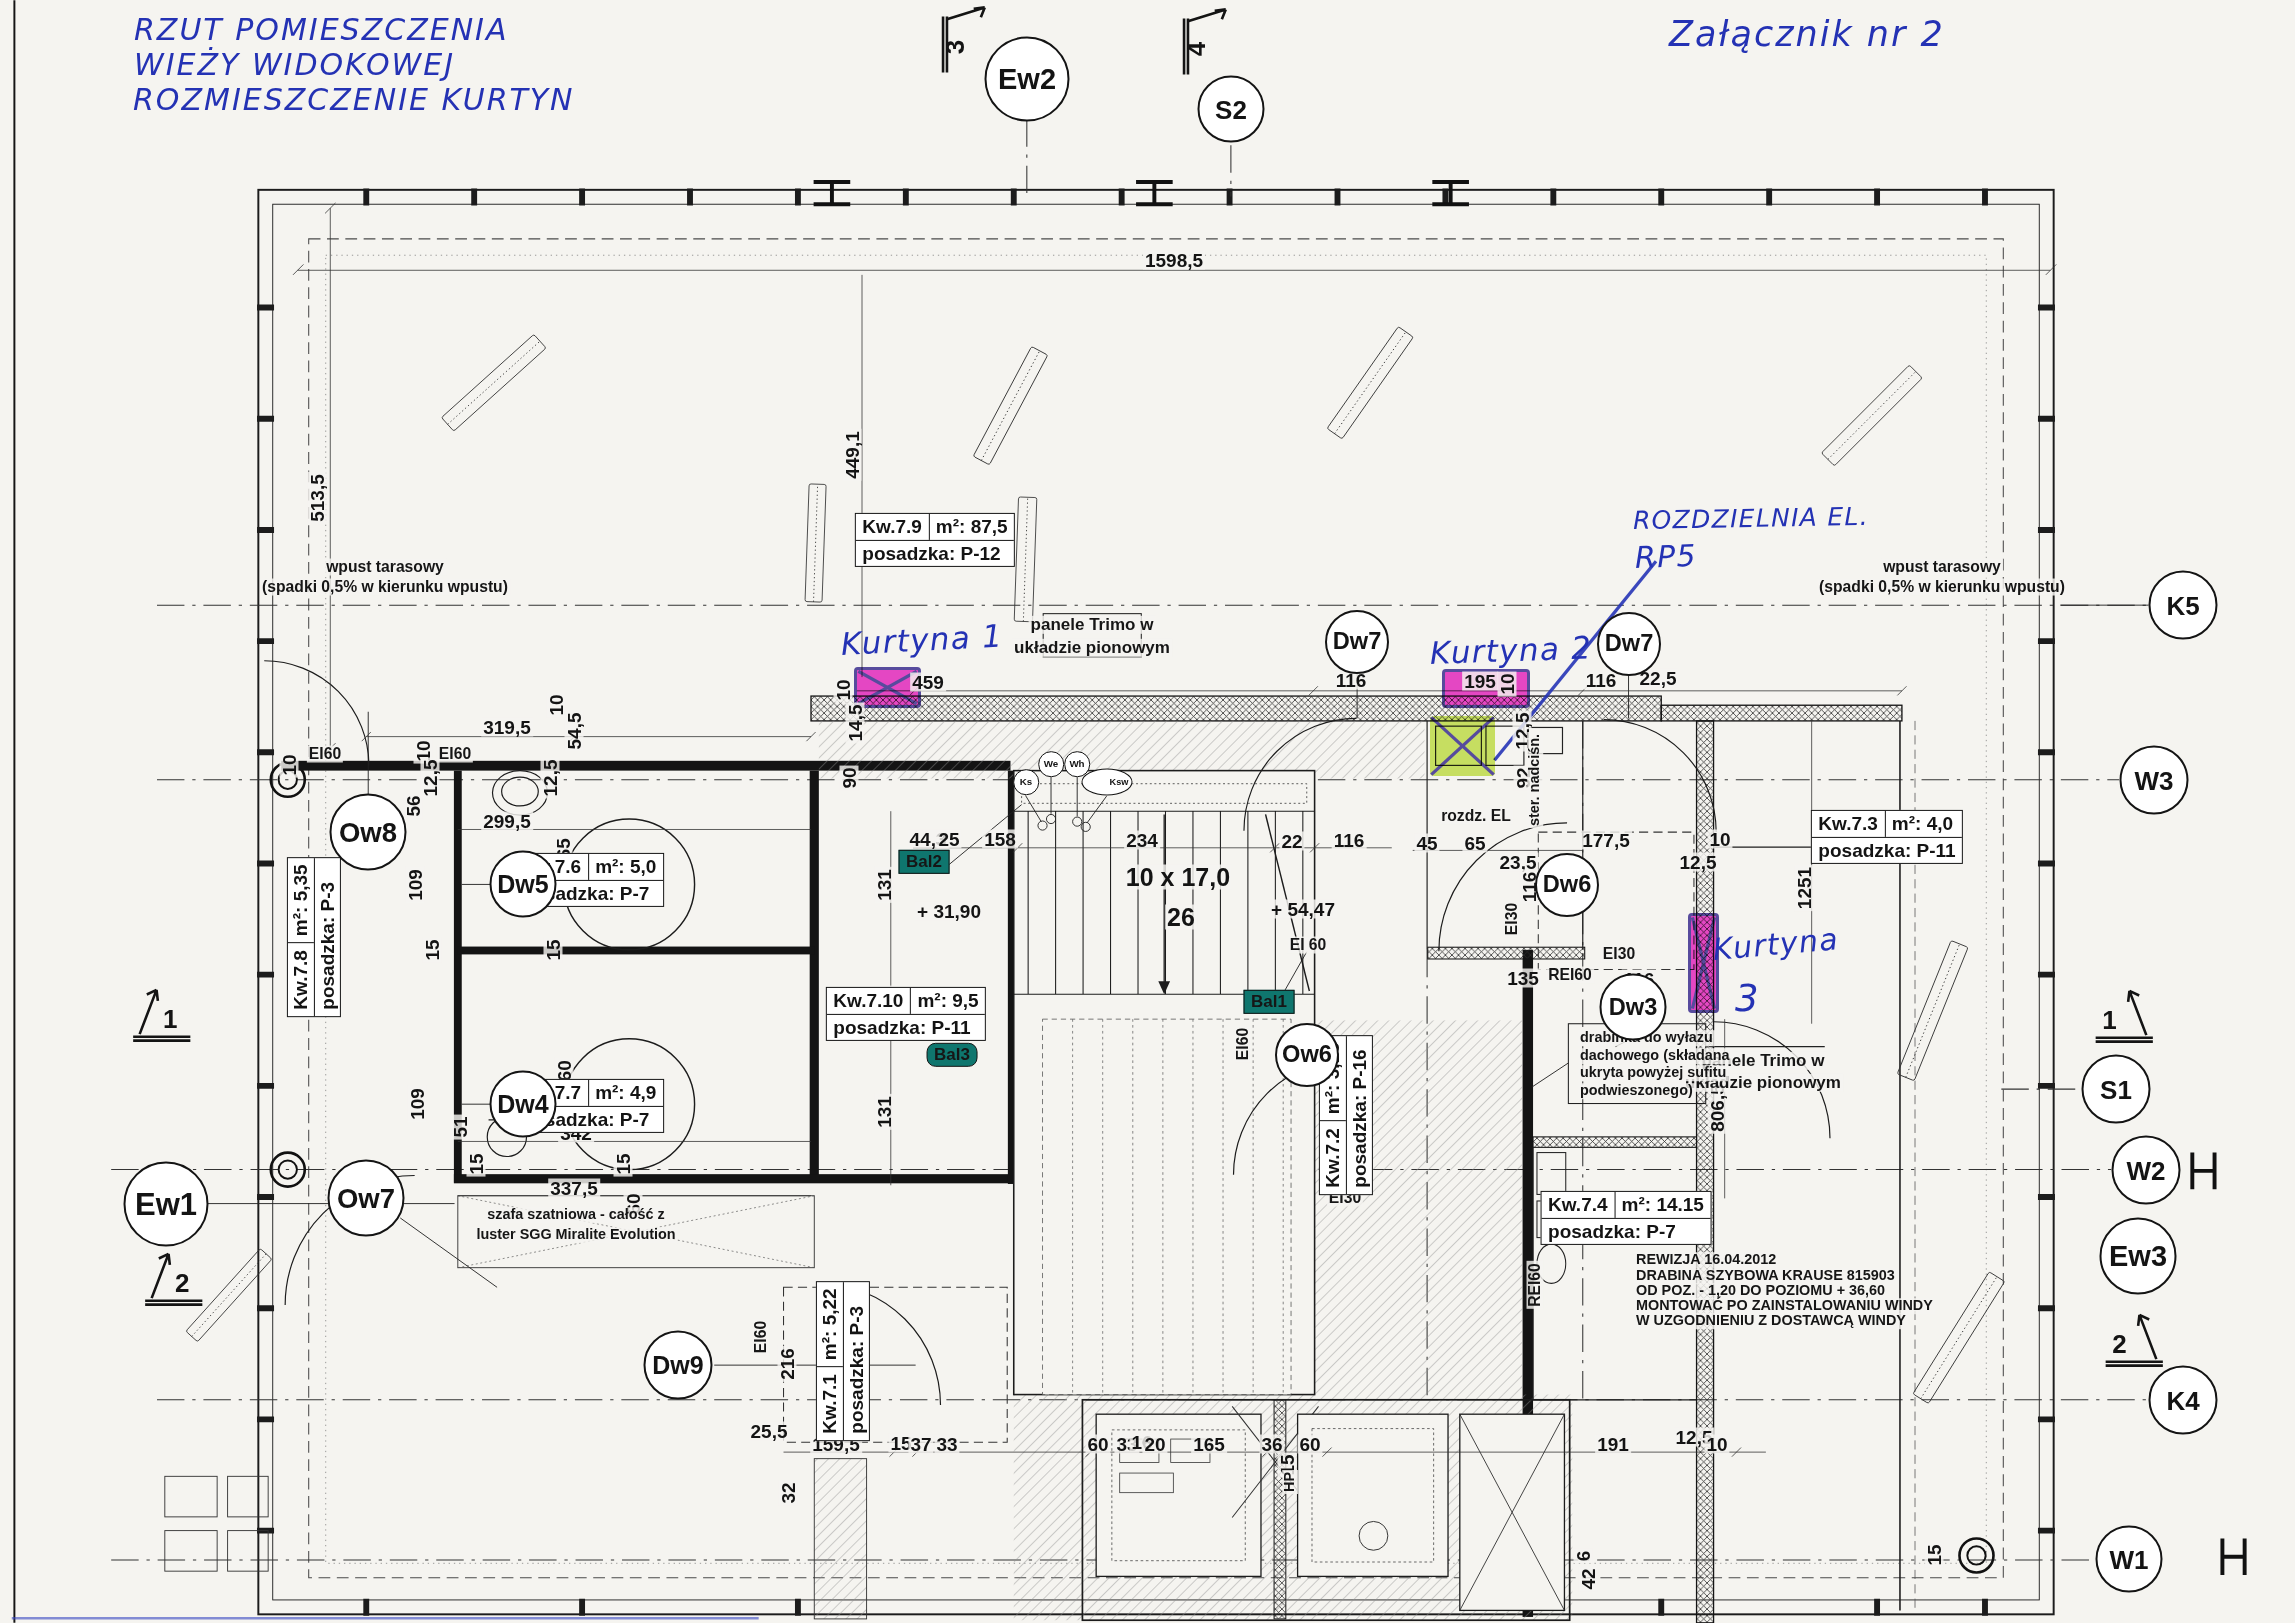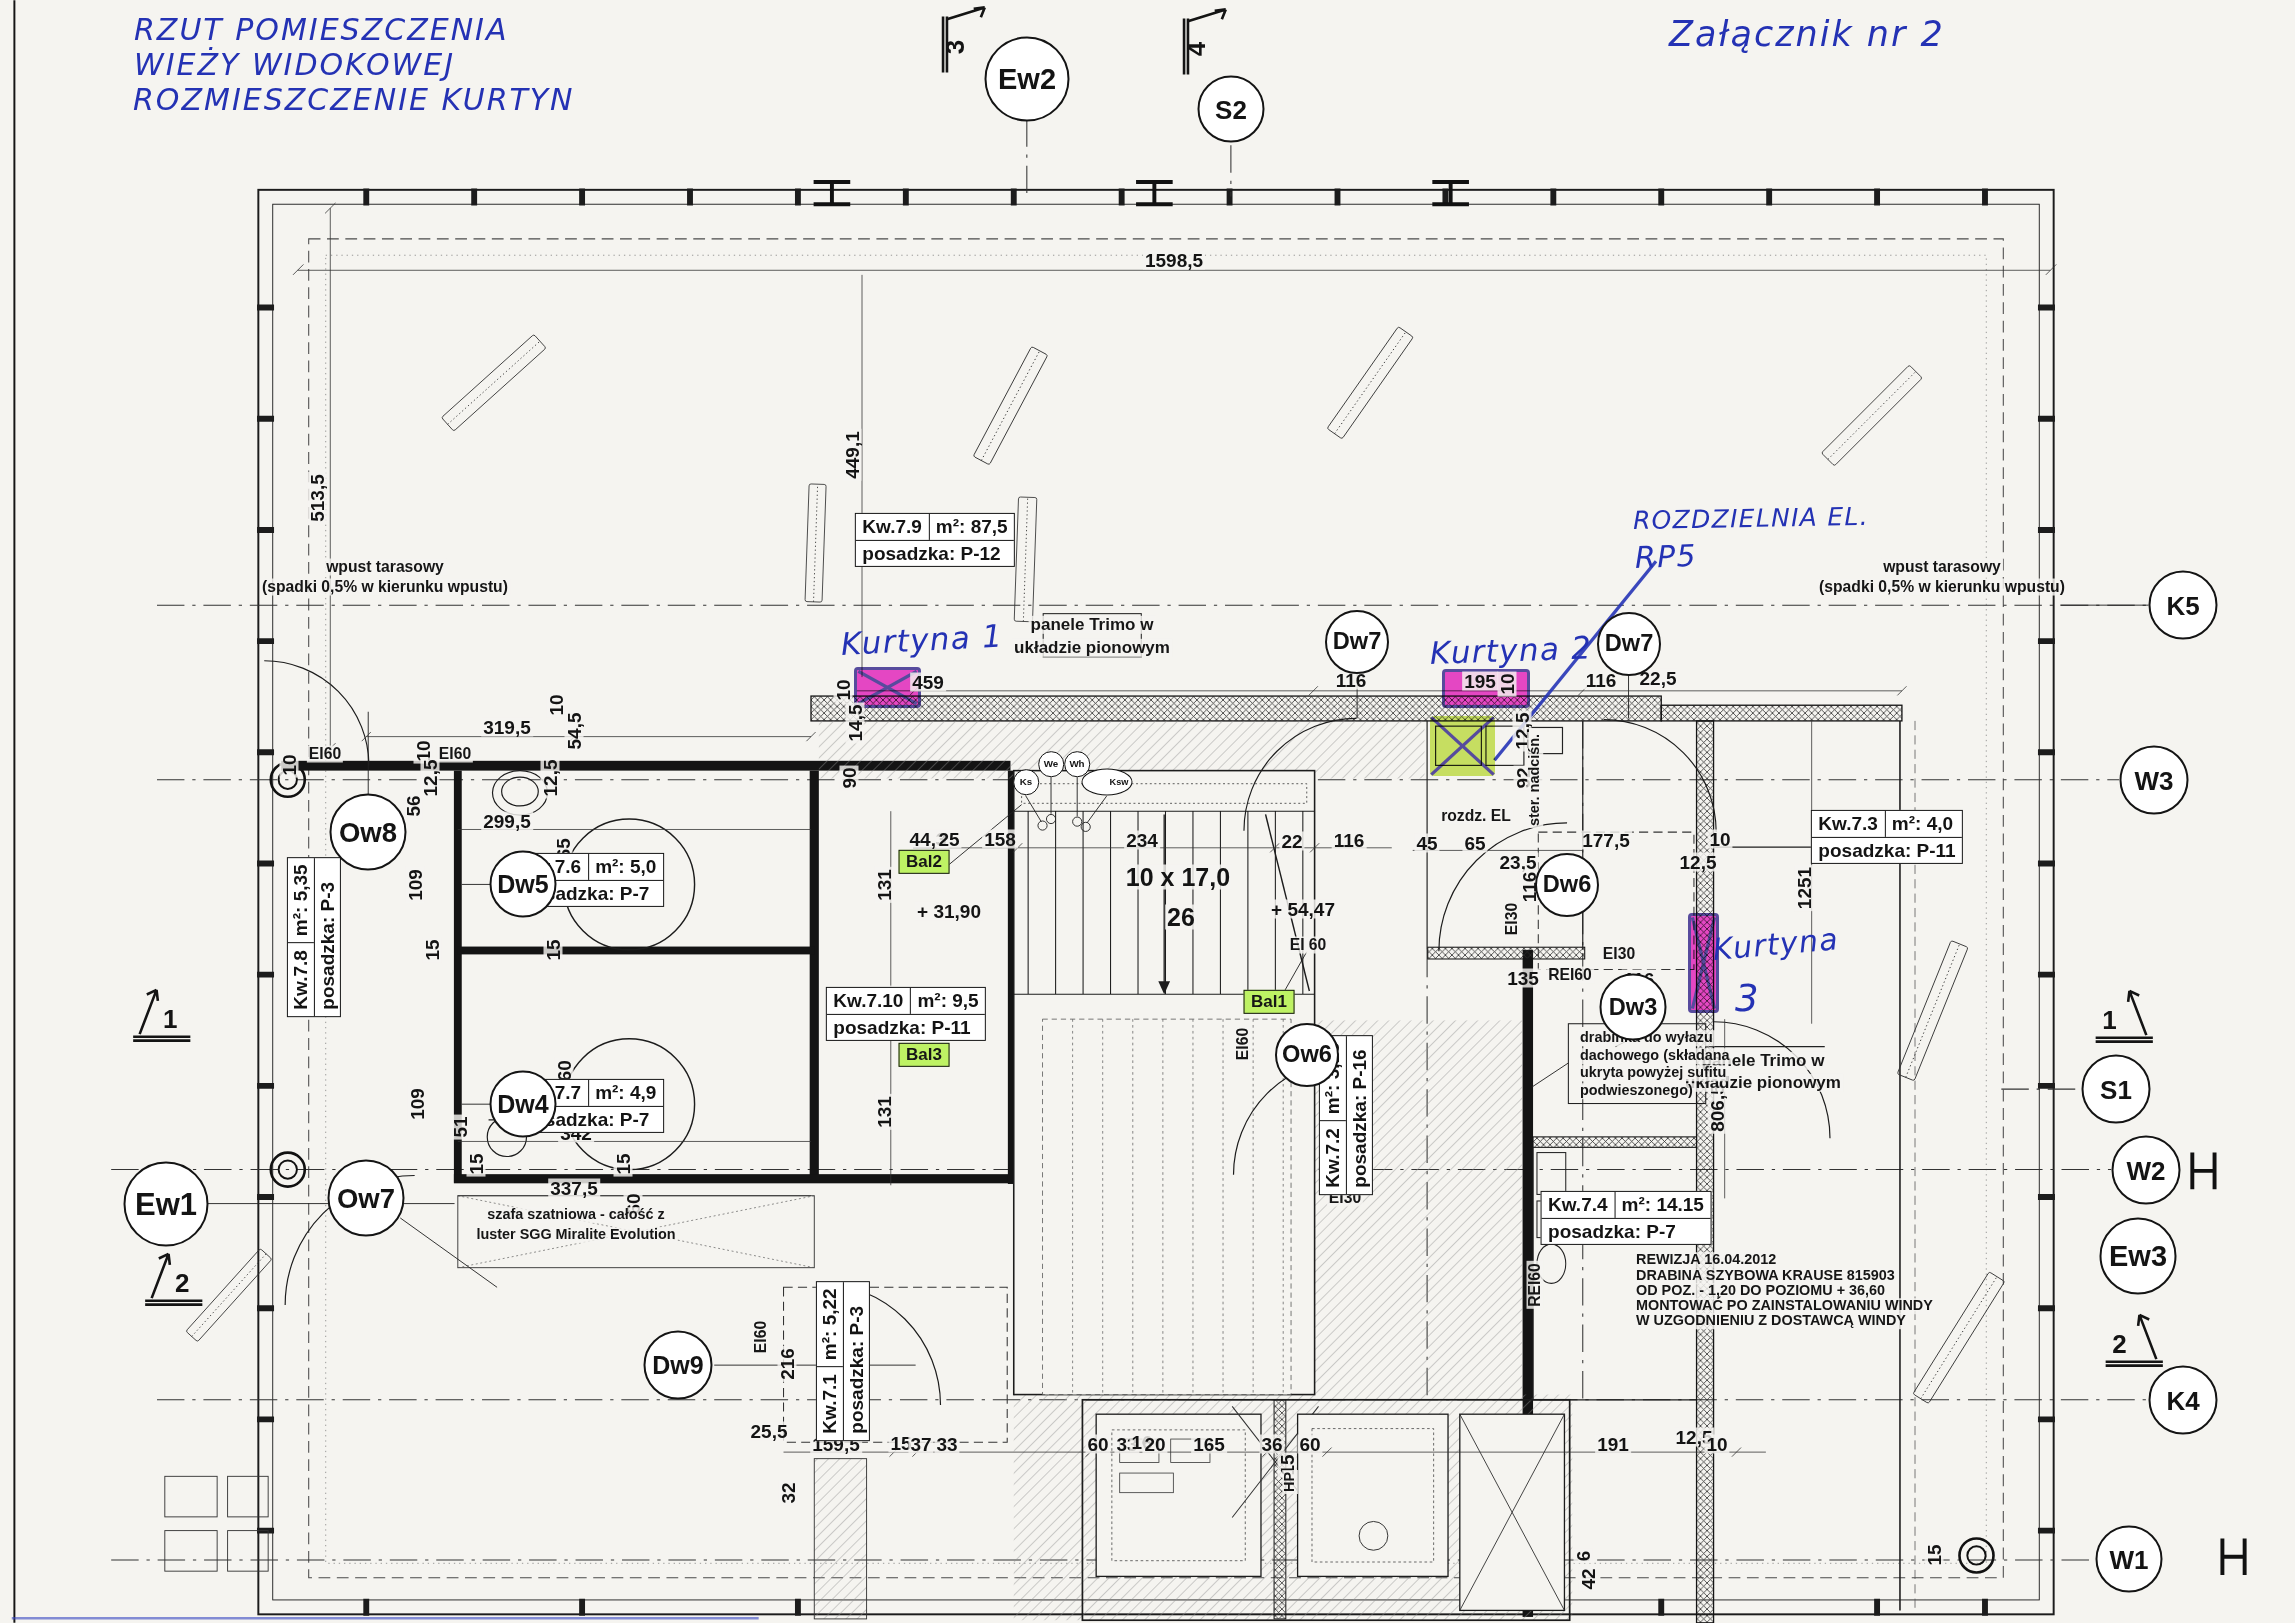--- a/index.html
+++ b/index.html
@@ -10,21 +10,21 @@
   
   .dim{position:absolute;transform:translate(-50%,-50%);font-weight:700;font-size:19px;color:#141414;
        white-space:nowrap;background:rgba(245,244,240,.82);padding:0 2px;line-height:1;}
   .dim.vert{transform:translate(-50%,-50%) rotate(-90deg);}
   
   .ann{position:absolute;transform:translate(-50%,-50%);font-size:15.7px;color:#161616;white-space:nowrap;
        background:rgba(245,244,240,.82);padding:0 2px;line-height:1.08;}
   .ann.b{font-weight:700;}
   .ann.vert{transform:translate(-50%,-50%) rotate(-90deg);}
   .ann.al-l{transform:translate(0,-50%);}
-  .ann.box{border:1.6px solid #141414;background:#bef264;padding:2px 6.5px;}
+  .ann.box{border:1.6px solid #141414;background:#0f766e;padding:2px 6.5px;}
   
   .room{position:absolute;transform:translate(-50%,-50%);border:1.6px solid #141414;background:#fff;
         font-size:19px;font-weight:700;color:#141414;white-space:nowrap;line-height:1;}
   .room.vert{transform:translate(-50%,-50%) rotate(-90deg);}
   .room .r1{display:flex;border-bottom:1.6px solid #141414;}
   .room .rname{padding:3.3px 6.5px;border-right:1.6px solid #141414;}
   .room .rarea{padding:3.3px 6.5px;}
   .room .rfloor{display:block;padding:3.3px 6.5px;}
   
   .bubble{position:absolute;transform:translate(-50%,-50%);border:2.3px solid #141414;border-radius:50%;
@@ -410,21 +410,21 @@
       <span class="ann b" style="left: 1345px; top: 1198px;">EI30</span>
       <span class="ann b" style="left: 1570px; top: 975px;">REI60</span>
       <span class="ann b vert" style="left: 1535px; top: 1285px;">REI60</span>
       <span class="ann b vert" style="left: 1685px; top: 1222px;">EI60</span>
       <span class="ann b vert" style="left: 761px; top: 1337px;">EI60</span>
       <span class="ann b vert" style="left: 1290px; top: 1482px; font-size: 14.4px;">HP</span>
       <span class="ann b" style="left: 1476px; top: 816px;">rozdz. EL</span>
       <span class="ann b vert" style="left: 1535px; top: 780px; font-size: 14.4px;">ster. nadciśn.</span>
       <span class="ann b box" style="left: 924px; top: 862px; font-size: 17px;">Bal2</span>
       <span class="ann b box" style="left: 1269px; top: 1002px; font-size: 17px;">Bal1</span>
-      <span class="ann b box" style="left: 924px; top: 1055px; font-size: 17px;">Bal3</span>
+      <span class="ann b box" style="left: 952px; top: 1055px; font-size: 17px; border-radius: 9px;">Bal3</span>
       <span class="ann b" style="left: 385px; top: 567px;">wpust tarasowy</span>
       <span class="ann b" style="left: 385px; top: 587px;">(spadki 0,5% w kierunku wpustu)</span>
       <span class="ann b" style="left: 1942px; top: 567px;">wpust tarasowy</span>
       <span class="ann b" style="left: 1942px; top: 587px;">(spadki 0,5% w kierunku wpustu)</span>
       <span class="ann b" style="left: 1092px; top: 625px; font-size: 17px;">panele Trimo w</span>
       <span class="ann b" style="left: 1092px; top: 648px; font-size: 17px;">układzie pionowym</span>
       <span class="ann b" style="left: 1763px; top: 1061px; font-size: 17px;">panele Trimo w</span>
       <span class="ann b" style="left: 1763px; top: 1083px; font-size: 17px;">układzie pionowym</span>
       <span class="ann b al-l" style="left: 1578px; top: 1038px; font-size: 14.4px;">drabinka do wyłazu</span>
       <span class="ann b al-l" style="left: 1578px; top: 1056px; font-size: 14.4px;">dachowego (składana</span>

